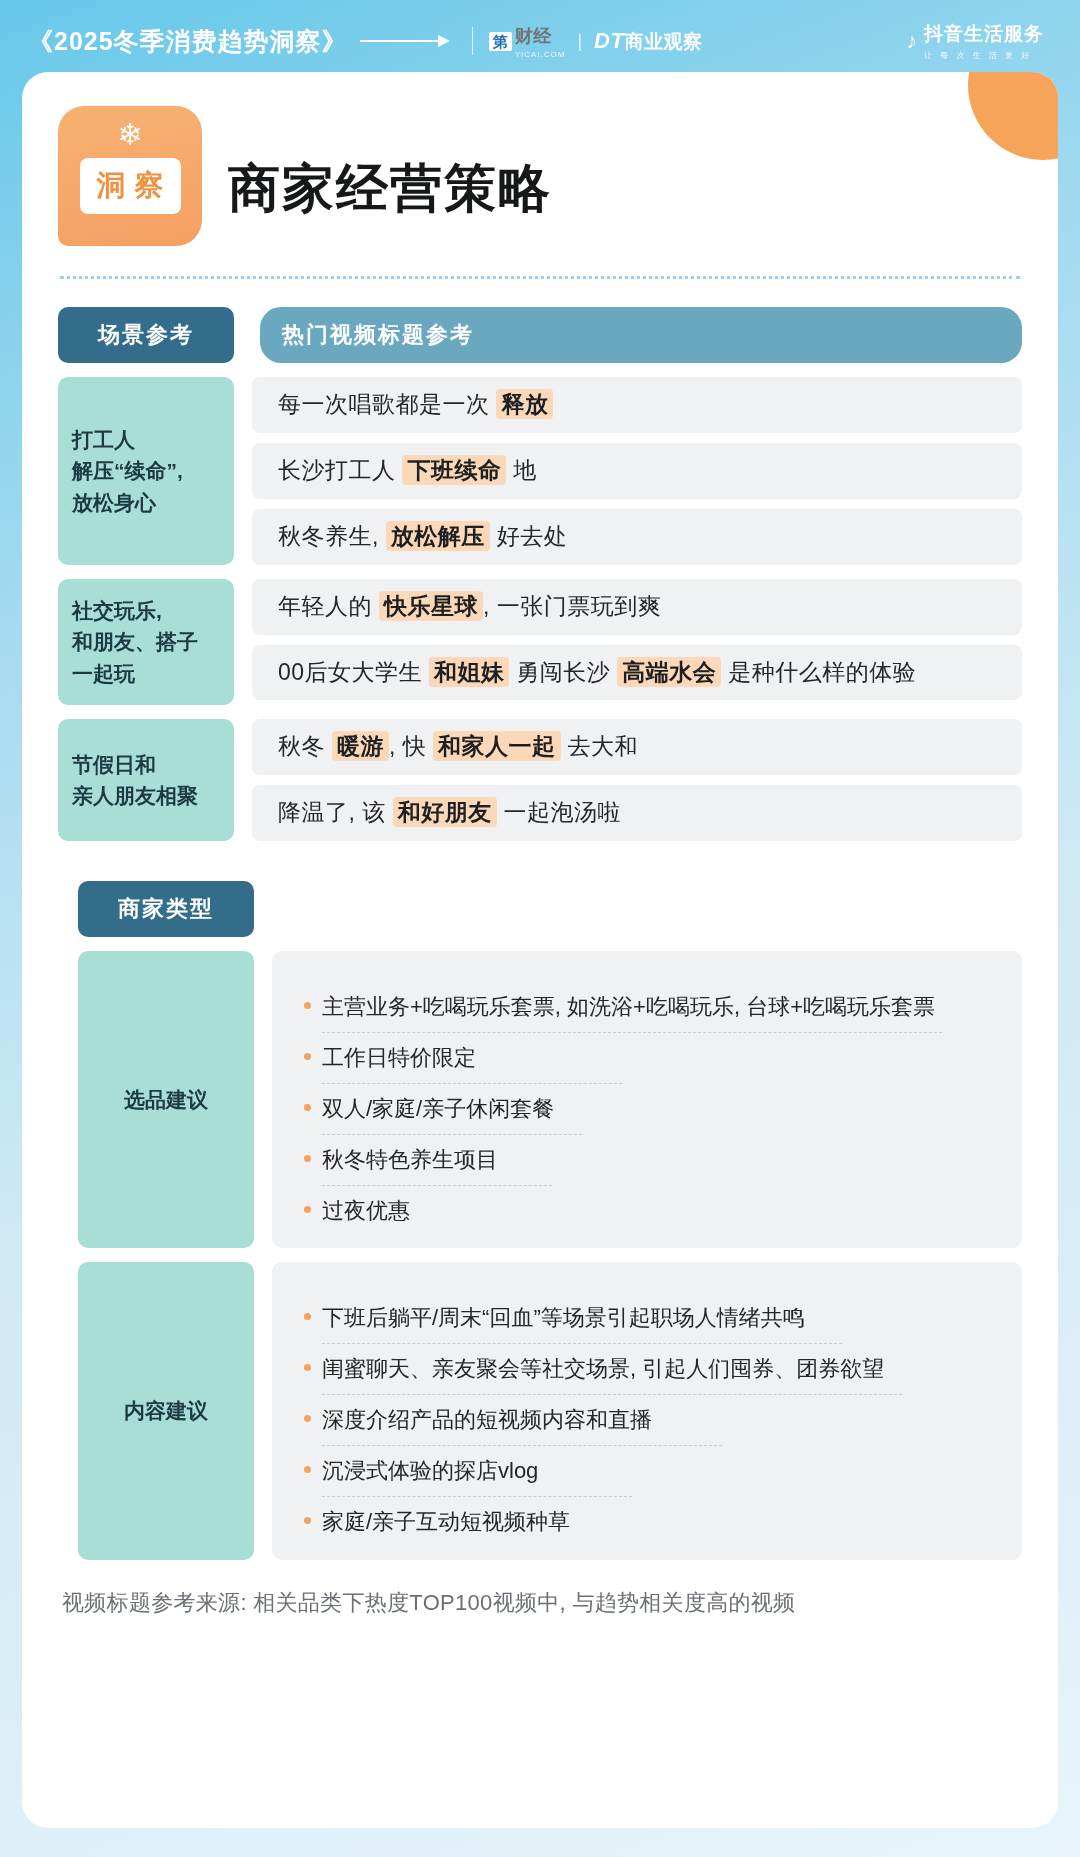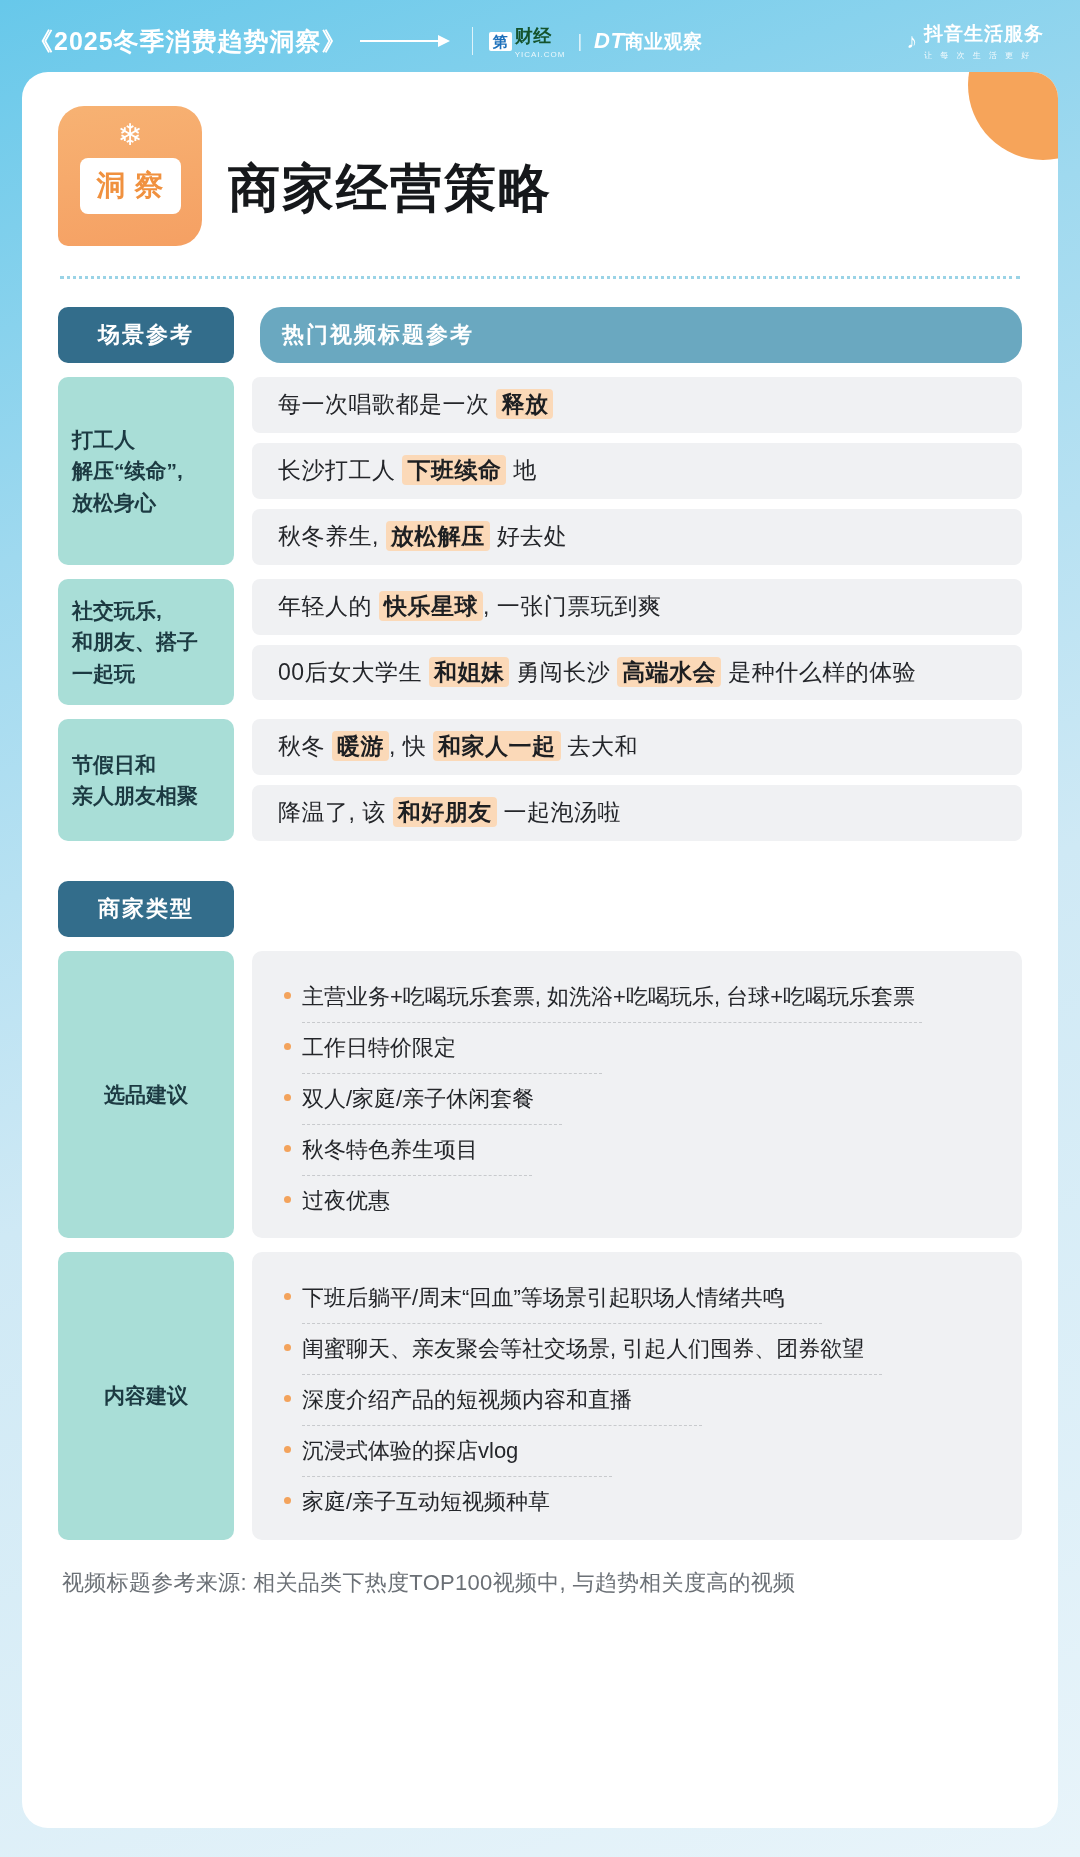--- a/index.html
+++ b/index.html
@@ -78,21 +78,21 @@
   .brand-yicai .mark {
     background: #ffffff;
     color: #1b6fba;
     font-size: 15px;
     font-weight: bold;
     padding: 2px 4px;
     border-radius: 2px;
     line-height: 1;
   }
   .brand-yicai .txt {
-    color: #14532d;
+    color: #737373;
     font-size: 18px;
     font-weight: bold;
     letter-spacing: 0.5px;
   }
   .brand-yicai .sub {
     color: rgba(255,255,255,0.85);
     font-size: 8px;
     letter-spacing: 1px;
     display: block;
     margin-top: 2px;
@@ -279,21 +279,21 @@
     font-weight: bold;
     color: #1d1f22;
   }
 
   
   .panel {
     flex: 1;
     background: #f0f1f3;
     border-radius: 10px;
     box-sizing: border-box;
-    padding: 30px 30px 22px 30px;
+    padding: 40px 30px 22px 30px;
     display: flex;
     flex-direction: column;
     justify-content: space-between;
   }
   .li {
     position: relative;
     padding: 0 0 0 20px;
     font-size: 22px;
     color: #24262a;
     line-height: 1.45;
@@ -397,21 +397,21 @@
           <div class="grp">
             <div class="grp-left">节假日和<br>亲人朋友相聚</div>
             <div class="grp-right">
               <div class="vid-row"><span>秋冬 </span><span class="hl">暖游</span><span>, 快 </span><span class="hl">和家人一起</span><span> 去大和</span></div>
               <div class="vid-row"><span>降温了, 该 </span><span class="hl">和好朋友</span><span> 一起泡汤啦</span></div>
             </div>
           </div>
         </div>
     </div>
 
-    <div class="block" style="margin-top:40px;">
+    <div class="block" style="margin-top:40px;margin-left:20px;">
       <div class="hdr-row">
         <div class="hdr-left">商家类型</div>
       </div>
       <div id="merchant-groups">
           <div class="grp">
             <div class="grp-left center">选品建议</div>
             <div class="panel">
               <div class="li">主营业务+吃喝玩乐套票, 如洗浴+吃喝玩乐, 台球+吃喝玩乐套票</div>
               <div class="li-sep s1"></div>
               <div class="li">工作日特价限定</div>

